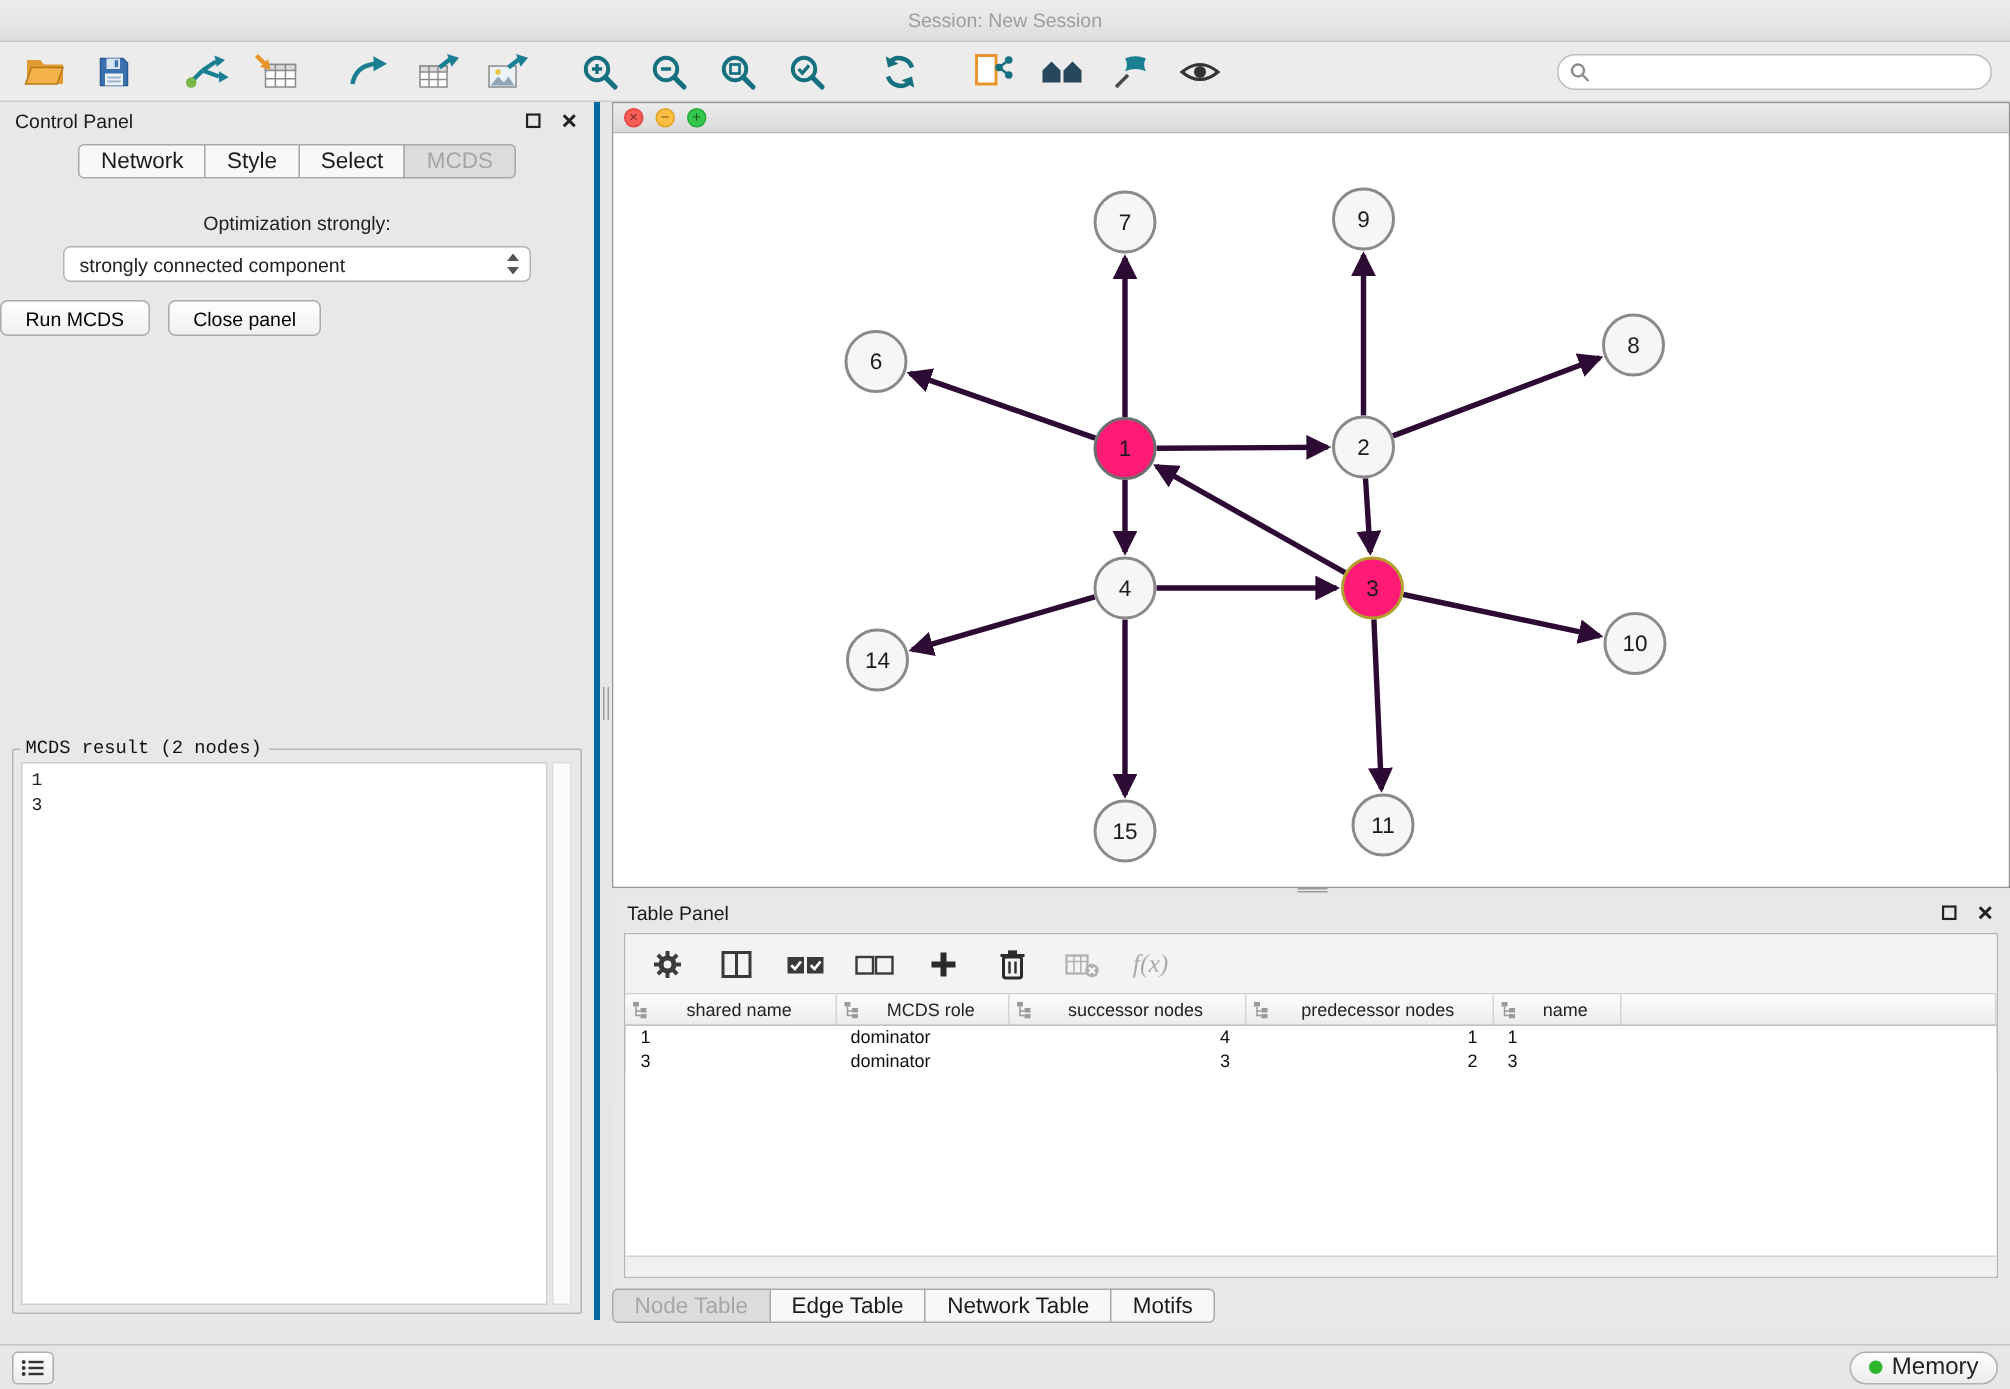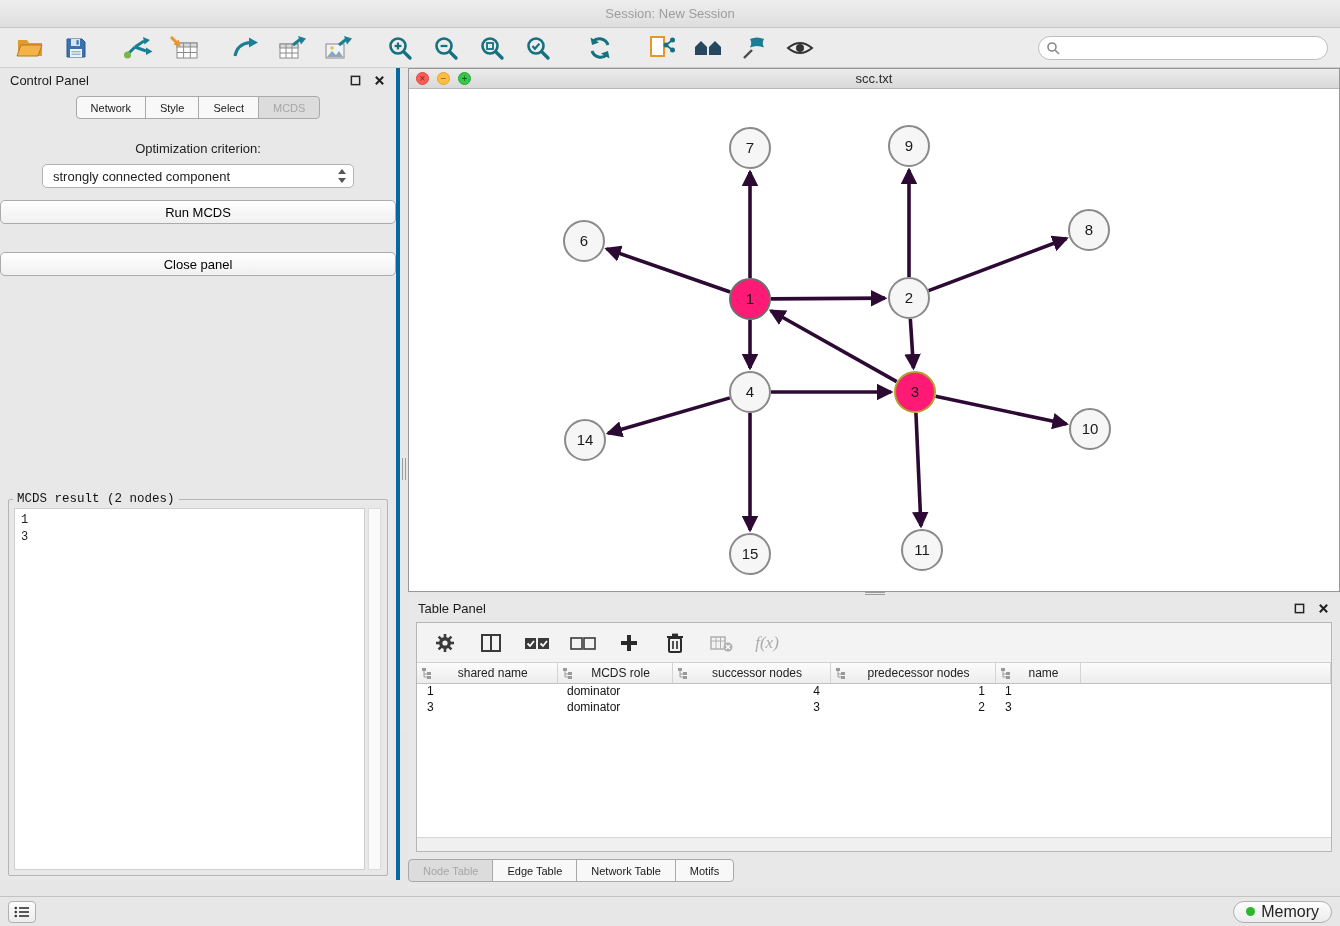--- a/index.html
+++ b/index.html
@@ -23,31 +23,31 @@
 
   
   .control-panel { position:absolute; left:0; top:68px; width:400px; height:812px;
     background:#e8e8e8; border-right:4px solid #0369a1; }
   .panel-header { height:24px; display:flex; align-items:center; padding:0 10px; }
   .panel-title { font-size:13px; color:#1a1a1a; }
   .panel-header .ph-btns { margin-left:auto; display:flex; gap:10px; align-items:center; }
   .ph-btn { width:14px; height:14px; display:flex; align-items:center; justify-content:center; cursor:default; }
 
   .cp-tabs { display:flex; justify-content:center; margin-top:4px; }
-  .seg-tab { height:23px; padding:0 14px; font-size:11px; background:#f8f8f8; border:1px solid #a9a9a9;
+  .seg-tab { height:23px; padding:0 14px; font-size:15px; background:#f8f8f8; border:1px solid #a9a9a9;
     margin-left:-1px; color:#1a1a1a; font-family:"Liberation Sans",sans-serif; cursor:default; }
   .seg-tab:first-child { border-radius:4px 0 0 4px; margin-left:0; }
   .seg-tab:last-child { border-radius:0 4px 4px 0; }
   .seg-tab.selected { background:#dcdcdc; color:#a6a6a6; }
 
   .cp-opt-label { text-align:center; margin-top:22px; font-size:13px; }
   .mac-select { width:312px; height:24px; margin:8px auto 0 auto; background:#fff; border:1px solid #b3b3b3;
     border-radius:5px; display:flex; align-items:center; padding:0 6px 0 10px; font-size:13px; cursor:default; }
   .mac-select .sel-text { flex:1; }
-  .cp-buttons { display:flex; justify-content:flex-start; gap:28px; margin-top:12px;flex-direction:column; }
+  .cp-buttons { display:flex; justify-content:flex-start; gap:12px; margin-top:12px; }
   .mac-btn { height:24px; padding:0 16px; background:linear-gradient(#ffffff,#f0f0f0); border:1px solid #ababab;
     border-radius:5px; font-size:13px; font-family:"Liberation Sans",sans-serif; cursor:default; }
 
   .result-field { position:absolute; left:8px; right:8px; top:424px; bottom:4px;
     border:1px solid #b5b5b5; border-radius:2px;font-family:Liberation Mono, monospace; }
   .result-field legend { font-size:12.5px; padding:0 4px; margin-left:4px; color:#111; }
   .result-box { position:absolute; left:5px; right:22px; top:2px; bottom:5px; background:#fff;
     border:1px solid #cfcfcf; padding:3px 6px; font-size:12px; line-height:17px; overflow:hidden; }
   .result-scroll { position:absolute; right:6px; top:2px; bottom:5px; width:13px; background:#fafafa; border:1px solid #dcdcdc; }
 
@@ -274,21 +274,21 @@
       </span>
     </div>
 
     <div class="cp-tabs">
       <button class="seg-tab">Network</button>
       <button class="seg-tab">Style</button>
       <button class="seg-tab">Select</button>
       <button class="seg-tab selected">MCDS</button>
     </div>
 
-    <div class="cp-opt-label">Optimization criterion:</div>
+    <div class="cp-opt-label">Optimization strongly:</div>
 
     <div class="mac-select">
       <span class="sel-text">strongly connected component</span>
       <svg width="10" height="16" viewBox="0 0 10 16">
         <path d="M5 1 L9 6 H1 Z" fill="#555"></path>
         <path d="M5 15 L1 10 H9 Z" fill="#555"></path>
       </svg>
     </div>
 
     <div class="cp-buttons">
@@ -313,21 +313,20 @@
     <div class="h-grip"></div>
   </div>
 
   <div class="net-window">
     <div class="net-titlebar">
       <div class="traffic">
         <span class="tl red">×</span>
         <span class="tl yellow">−</span>
         <span class="tl green">+</span>
       </div>
-      <span class="net-title">scc.txt</span>
     </div>
     <div class="net-canvas">
       <svg id="graph-svg" width="930" height="502">
         <defs>
           <marker id="arrowhead" viewBox="0 0 10 10" refX="8.5" refY="5" markerWidth="4.6" markerHeight="4.6" orient="auto-start-reverse">
             <path d="M0,0 L10,5 L0,10 z" fill="#2d0a33"></path>
           </marker>
         </defs>
       <line x1="341" y1="189" x2="341" y2="83" stroke="#2d0a33" stroke-width="3.6" marker-end="url(#arrowhead)"></line>
           <line x1="321.1752536154717" y1="203.07328138371903" x2="197.65685301088945" y2="159.91624984717825" stroke="#2d0a33" stroke-width="3.6" marker-end="url(#arrowhead)"></line>

